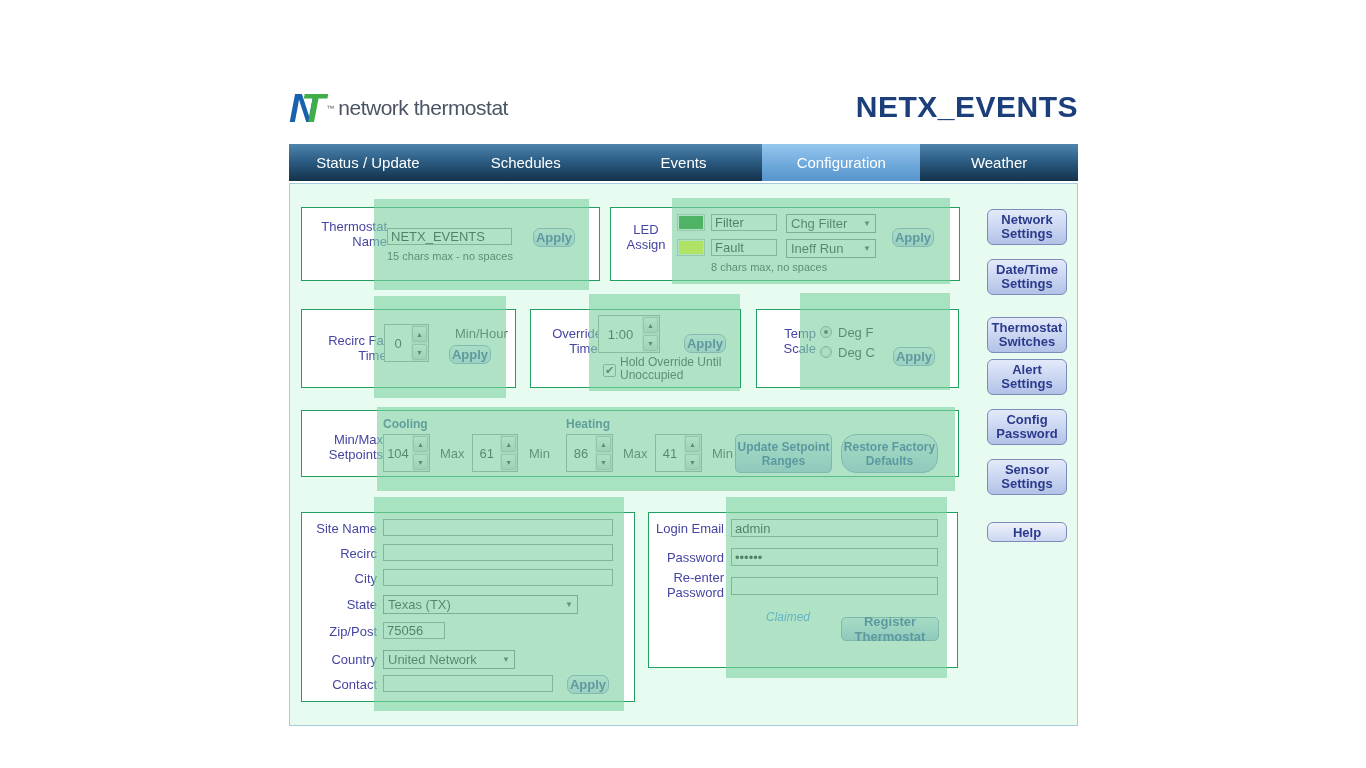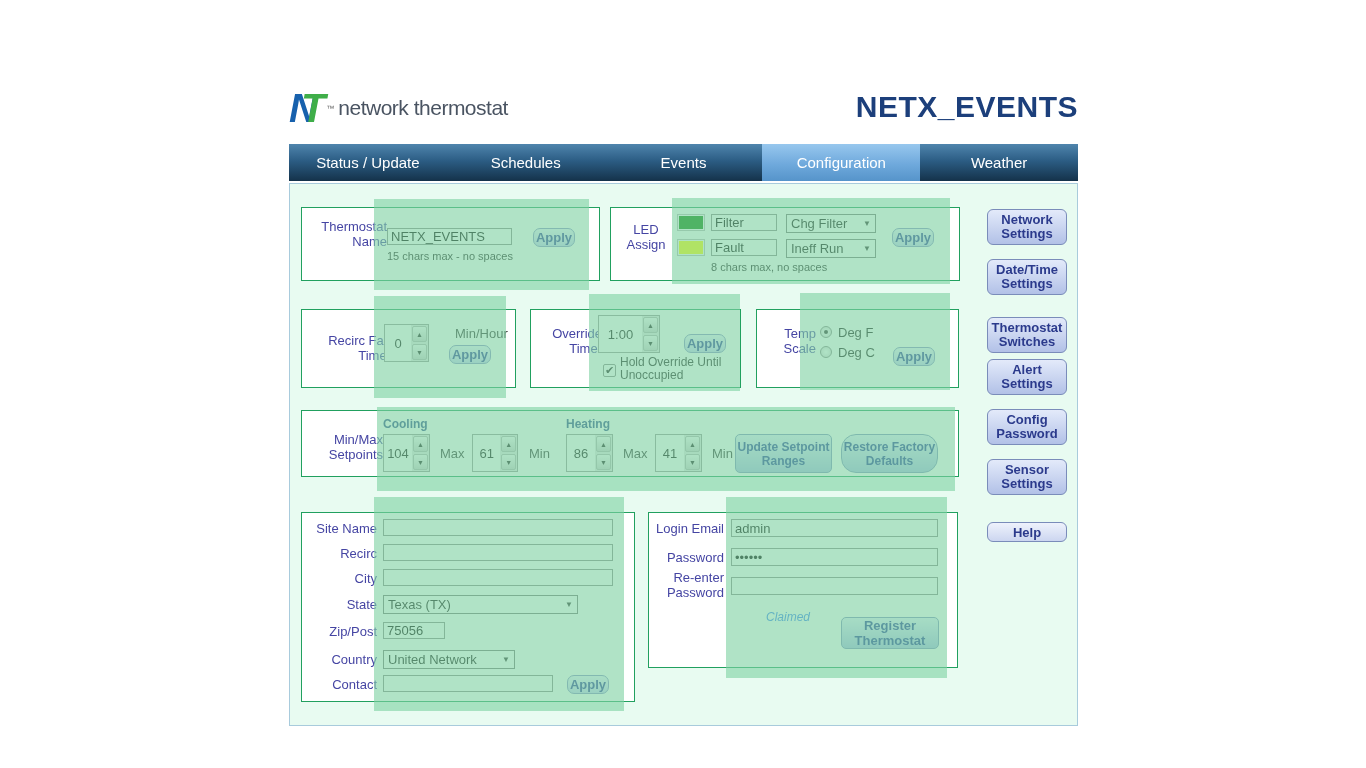--- a/index.html
+++ b/index.html
@@ -210,21 +210,21 @@
   <div class="apply" style="left:567px;top:675px;width:42px;">Apply</div>
 
   <div class="sec" style="left:648px;top:512px;width:310px;height:156px;"></div>
   <div class="plbl" style="left:652px;top:521px;width:72px;">Login Email</div>
   <input class="inp" style="left: 731px; top: 519px; width: 207px; height: 18px;" value="admin">
   <div class="plbl" style="left:652px;top:550px;width:72px;">Password</div>
   <input class="inp" style="left: 731px; top: 548px; width: 207px; height: 18px;" value="••••••">
   <div class="plbl" style="left:652px;top:570px;width:72px;">Re-enter Password</div>
   <input class="inp" style="left: 731px; top: 577px; width: 207px; height: 18px;">
   <div class="claimed" style="left:766px;top:610px;">Claimed</div>
-  <div class="bigbtn" style="left:841px;top:617px;width:98px;height:32px;font-size:13px;line-height:15px;">Register Thermostat</div>
+  <div class="bigbtn" style="left:841px;top:617px;width:98px;height:24px;font-size:13px;line-height:15px;">Register Thermostat</div>
 
   <div class="sidebtn" style="top:209px;">Network Settings</div>
   <div class="sidebtn" style="top:259px;">Date/Time Settings</div>
   <div class="sidebtn" style="top:309px;margin-top:8px;">Thermostat Switches</div>
   <div class="sidebtn" style="top:359px;">Alert Settings</div>
   <div class="sidebtn" style="top:409px;">Config Password</div>
   <div class="sidebtn" style="top:459px;">Sensor Settings</div>
   <div class="helpbtn">Help</div>
 
   <div class="overlay" style="left: 374px; top: 199px; width: 215px; height: 91px; background: rgba(127, 210, 163, 0.62);"></div>

